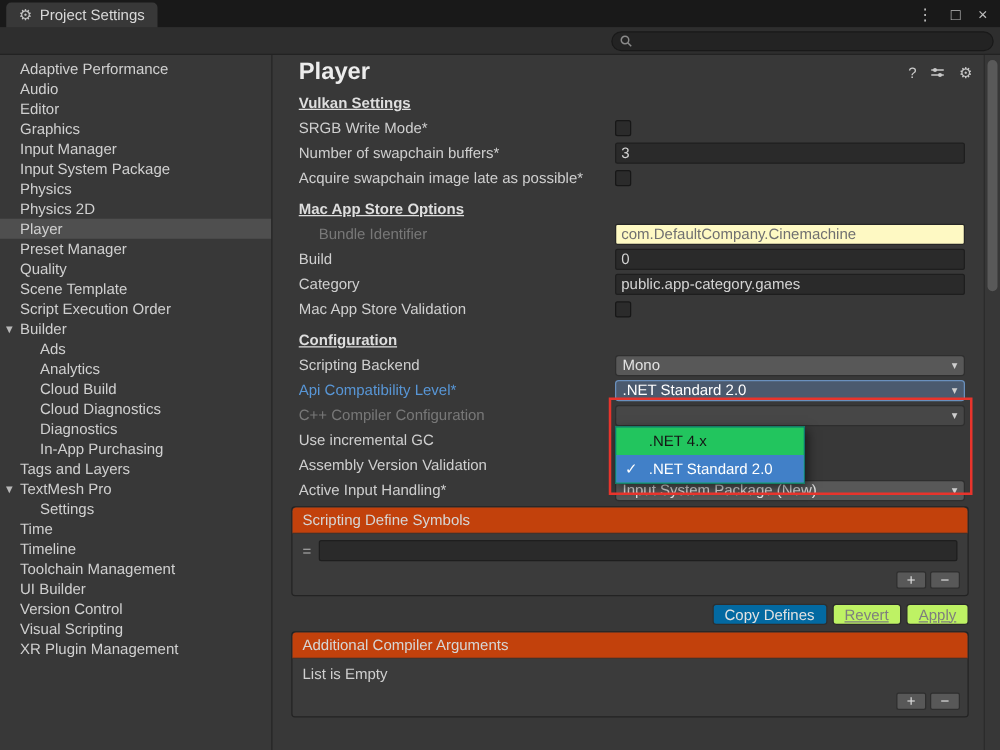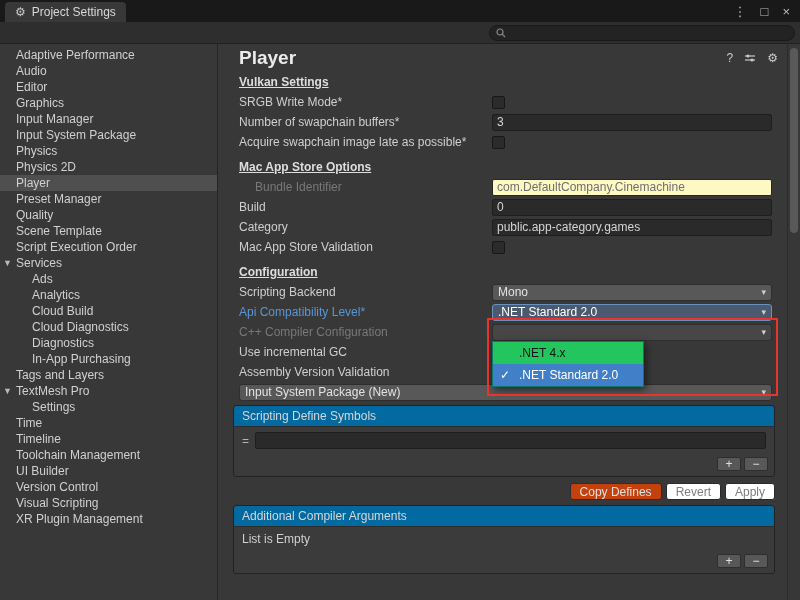--- a/index.html
+++ b/index.html
@@ -66,32 +66,32 @@
   .pi { height:22px; display:flex; align-items:center; color:#151515; padding-left:26px; position:relative; }
   .pi.sel { background:#4180c8; color:#ffffff; }
   .pi .chk { position:absolute; left:7px; color:#ffffff; font-size:12px; }
 
   
   .redbox { position:absolute; left:268px; top:274px; width:291px; height:78px;
     border:2px solid #e8342c; z-index:6; pointer-events:none; }
 
   
   .gbox { margin:3px 25px 0 14px; border:1px solid #232323; border-radius:3px; background:#3b3b3b; }
-  .gbox-h { height:21px; display:flex; align-items:center; padding:0 8px; background:#0369a1;
+  .gbox-h { height:21px; display:flex; align-items:center; padding:0 8px; background:#c2410c;
     border-bottom:1px solid #2d2d2d; color:#d6d6d6; border-radius:3px 3px 0 0; }
   .gbox-b { padding:5px 8px; }
   .defrow { display:flex; align-items:center; gap:6px; }
   .handle { color:#b5b5b5; flex:none; }
   .gfoot { display:flex; justify-content:flex-end; gap:3px; padding:3px 6px 5px; }
   .sq { width:24px; height:14px; background:#585858; border:1px solid #2e2e2e; border-radius:2px;
     color:#e0e0e0; font-size:12px; line-height:11px; display:flex; align-items:center; justify-content:center; }
   .actions { display:flex; justify-content:flex-end; gap:4px; padding:6px 25px 2px 0; }
-  .btn { height:17px; padding:0 9px; background:#c2410c; border:1px solid #2e2e2e; border-radius:3px;
+  .btn { height:17px; padding:0 9px; background:#0369a1; border:1px solid #2e2e2e; border-radius:3px;
     color:#e2e2e2; display:flex; align-items:center; }
-  .btn.dis { background:#ffffff; color:#7e7e7e; border-color:#2a2a2a; }
+  .btn.dis { background:#bef264; color:#7e7e7e; border-color:#2a2a2a;text-decoration:underline; }
   .empty { color:#cfcfcf; }
 
   
   .vscroll { position:absolute; top:0; right:0; width:13px; bottom:0; background:#373737; border-left:1px solid #2b2b2b; }
   .vthumb { position:absolute; top:4px; left:2px; right:2px; height:185px; background:#595959; border-radius:4px; }
 </style>
 </head>
 <body>
 
 <div class="titlebar">
@@ -125,21 +125,21 @@
   <div class="si">Input System Package</div>
   <div class="si">Physics</div>
   <div class="si">Physics 2D</div>
   <div class="si sel">Player</div>
   <div class="si">Preset Manager</div>
   <div class="si">Quality</div>
   <div class="si">Scene Template</div>
   <div class="si">Script Execution Order</div>
   <div class="si">
     <span class="fold">▼</span>
-    <span>Services</span>
+    <span>Builder</span>
   </div>
   <div class="si ind1">Ads</div>
   <div class="si ind1">Analytics</div>
   <div class="si ind1">Cloud Build</div>
   <div class="si ind1">Cloud Diagnostics</div>
   <div class="si ind1">Diagnostics</div>
   <div class="si ind1">In-App Purchasing</div>
   <div class="si">Tags and Layers</div>
   <div class="si">
     <span class="fold">▼</span>
@@ -251,20 +251,21 @@
         <span class="cb"></span>
       </span>
   </div>
   <div class="row">
     <span class="lbl">Assembly Version Validation</span>
     <span class="ctl">
         <span class="cb"></span>
       </span>
   </div>
   <div class="row">
+    <span class="lbl">Active Input Handling*</span>
     <span class="ctl">
       <div class="dd">
         <span>Input System Package (New)</span>
         <span class="arr">▾</span>
       </div>
     </span>
   </div>
 
   <div class="gbox">
     <div class="gbox-h">Scripting Define Symbols</div>

